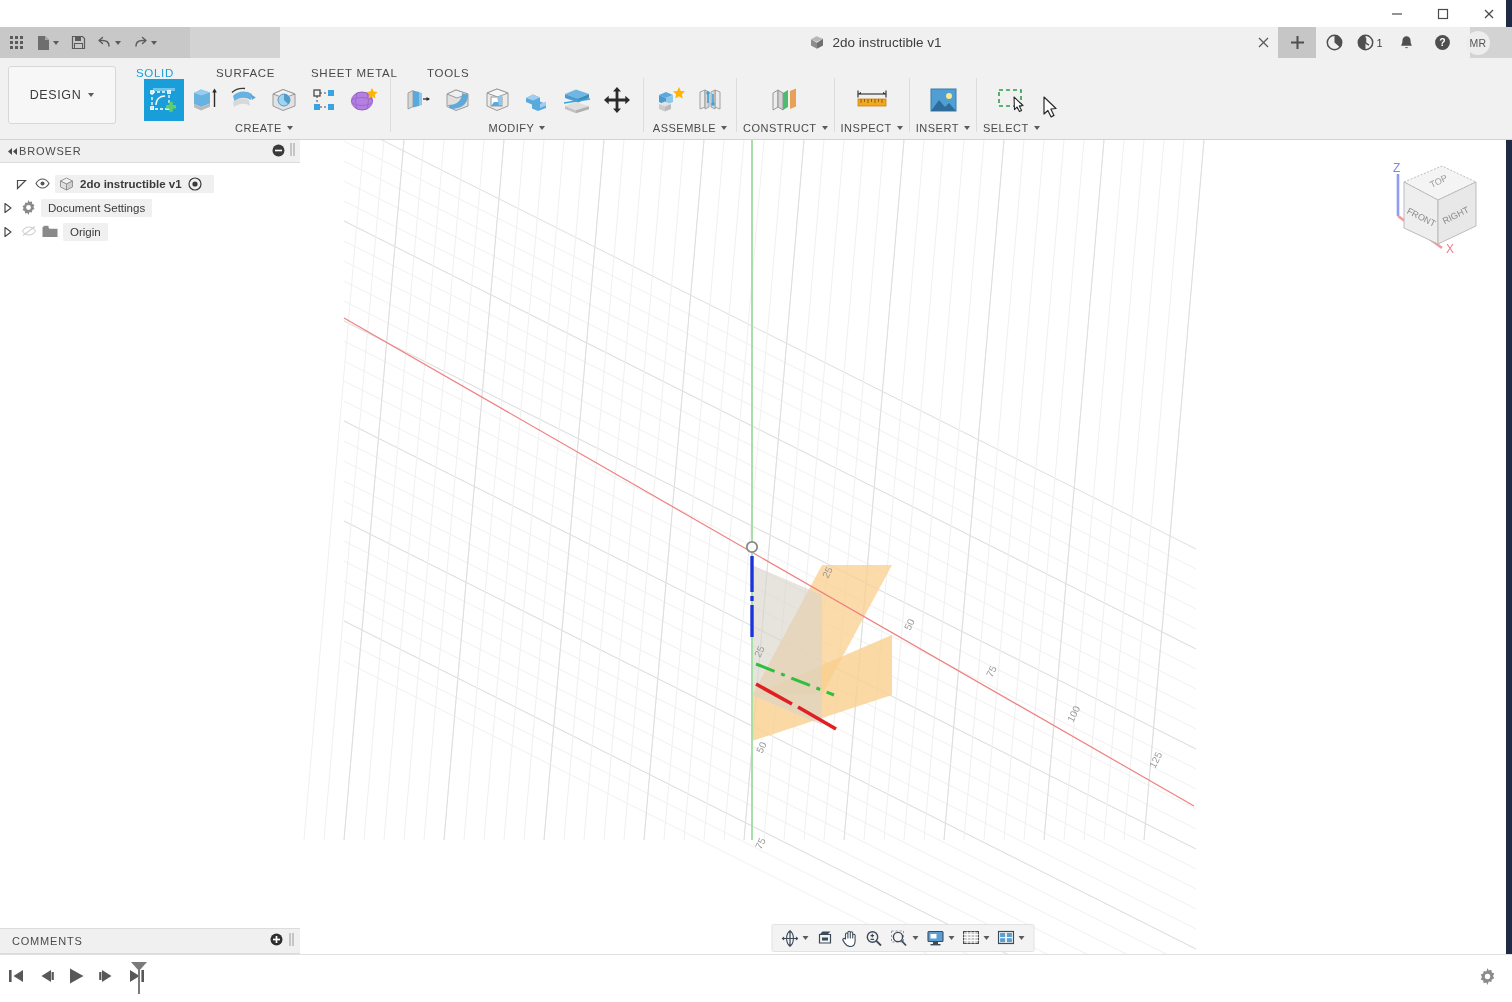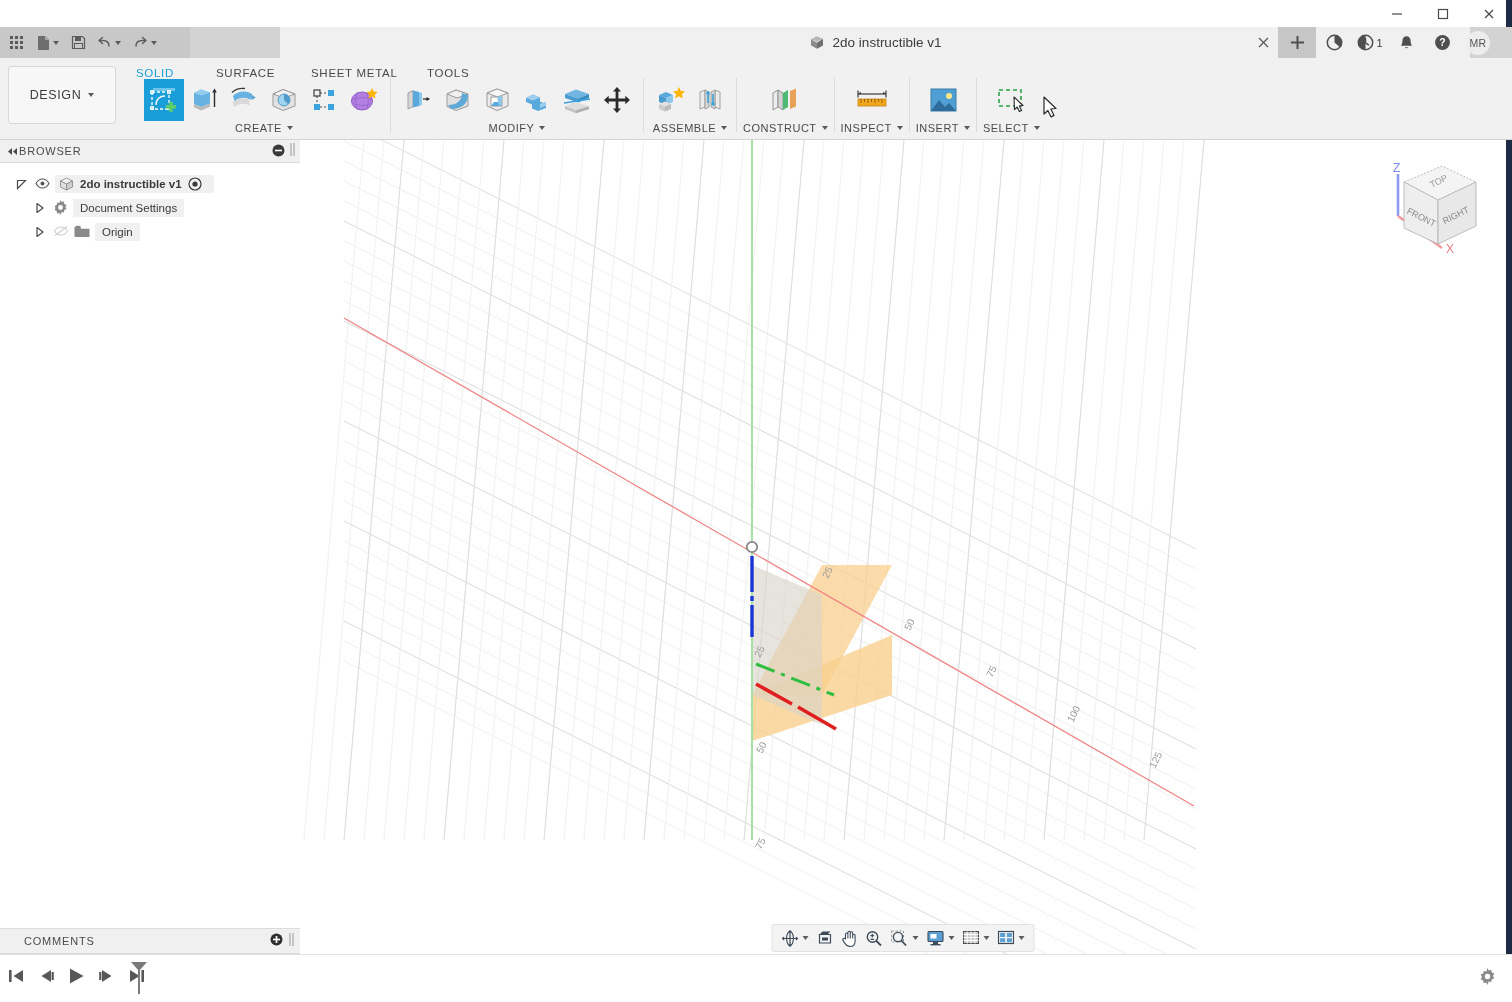--- a/index.html
+++ b/index.html
@@ -87,29 +87,29 @@
   }
   .bhead .lbl { font-size:11px; color:#4b4b4b; letter-spacing:.8px; }
   .bhead .collapse { color:#5a5a5a; display:flex; align-items:center; }
   .bhead .rgt { position:absolute; right:4px; top:0; height:23px; display:flex; align-items:center; gap:4px; }
   .tree { padding-top:9px; font-size:11.5px; color:#3a3a3a; }
   .trow { display:flex; align-items:center; height:24px; gap:5px; }
   .trow .tw { width:16px; display:flex; align-items:center; justify-content:center; }
   .trow .lab { background:#f0f0f0; padding:2px 7px; border-radius:1px; line-height:14px;}
   .trow.root .lab { font-weight:bold; padding-right:12px; }
   .trow.root { padding-left:14px; }
-  .trow.child { padding-left:32px; }
+  .trow.child { }
   .eye { color:#555; }
   .eye.off { opacity:.35; }
 
   
   .comments {
     position:absolute; left:0; top:928px; width:300px; height:26px;
     background:#f0f0f0; border-top:1px solid #dcdcdc; border-bottom:1px solid #dcdcdc;
-    display:flex; align-items:center; padding-left:24px; position:absolute;
+    display:flex; align-items:center; padding-left:12px; position:absolute;
   }
   .comments .lbl { font-size:11px; color:#4b4b4b; letter-spacing:.8px; }
   .comments .rgt { position:absolute; right:5px; display:flex; align-items:center; gap:5px; color:#333; }
 
   
   .viewport {
     position:absolute; left:300px; top:140px; width:1206px; height:814px;
     background:#ffffff; overflow:hidden;
   }
   .gridplane {

